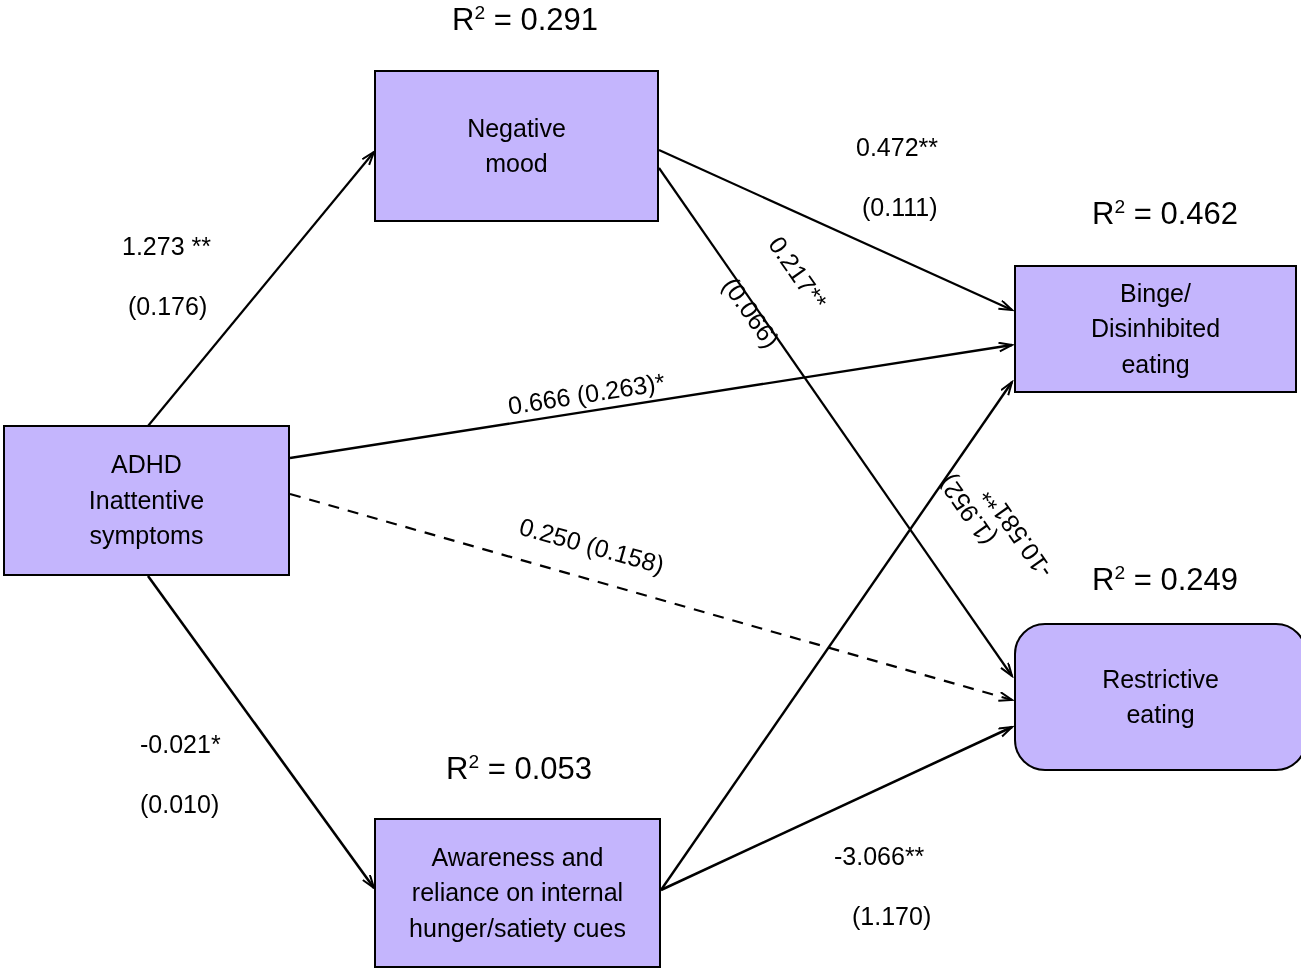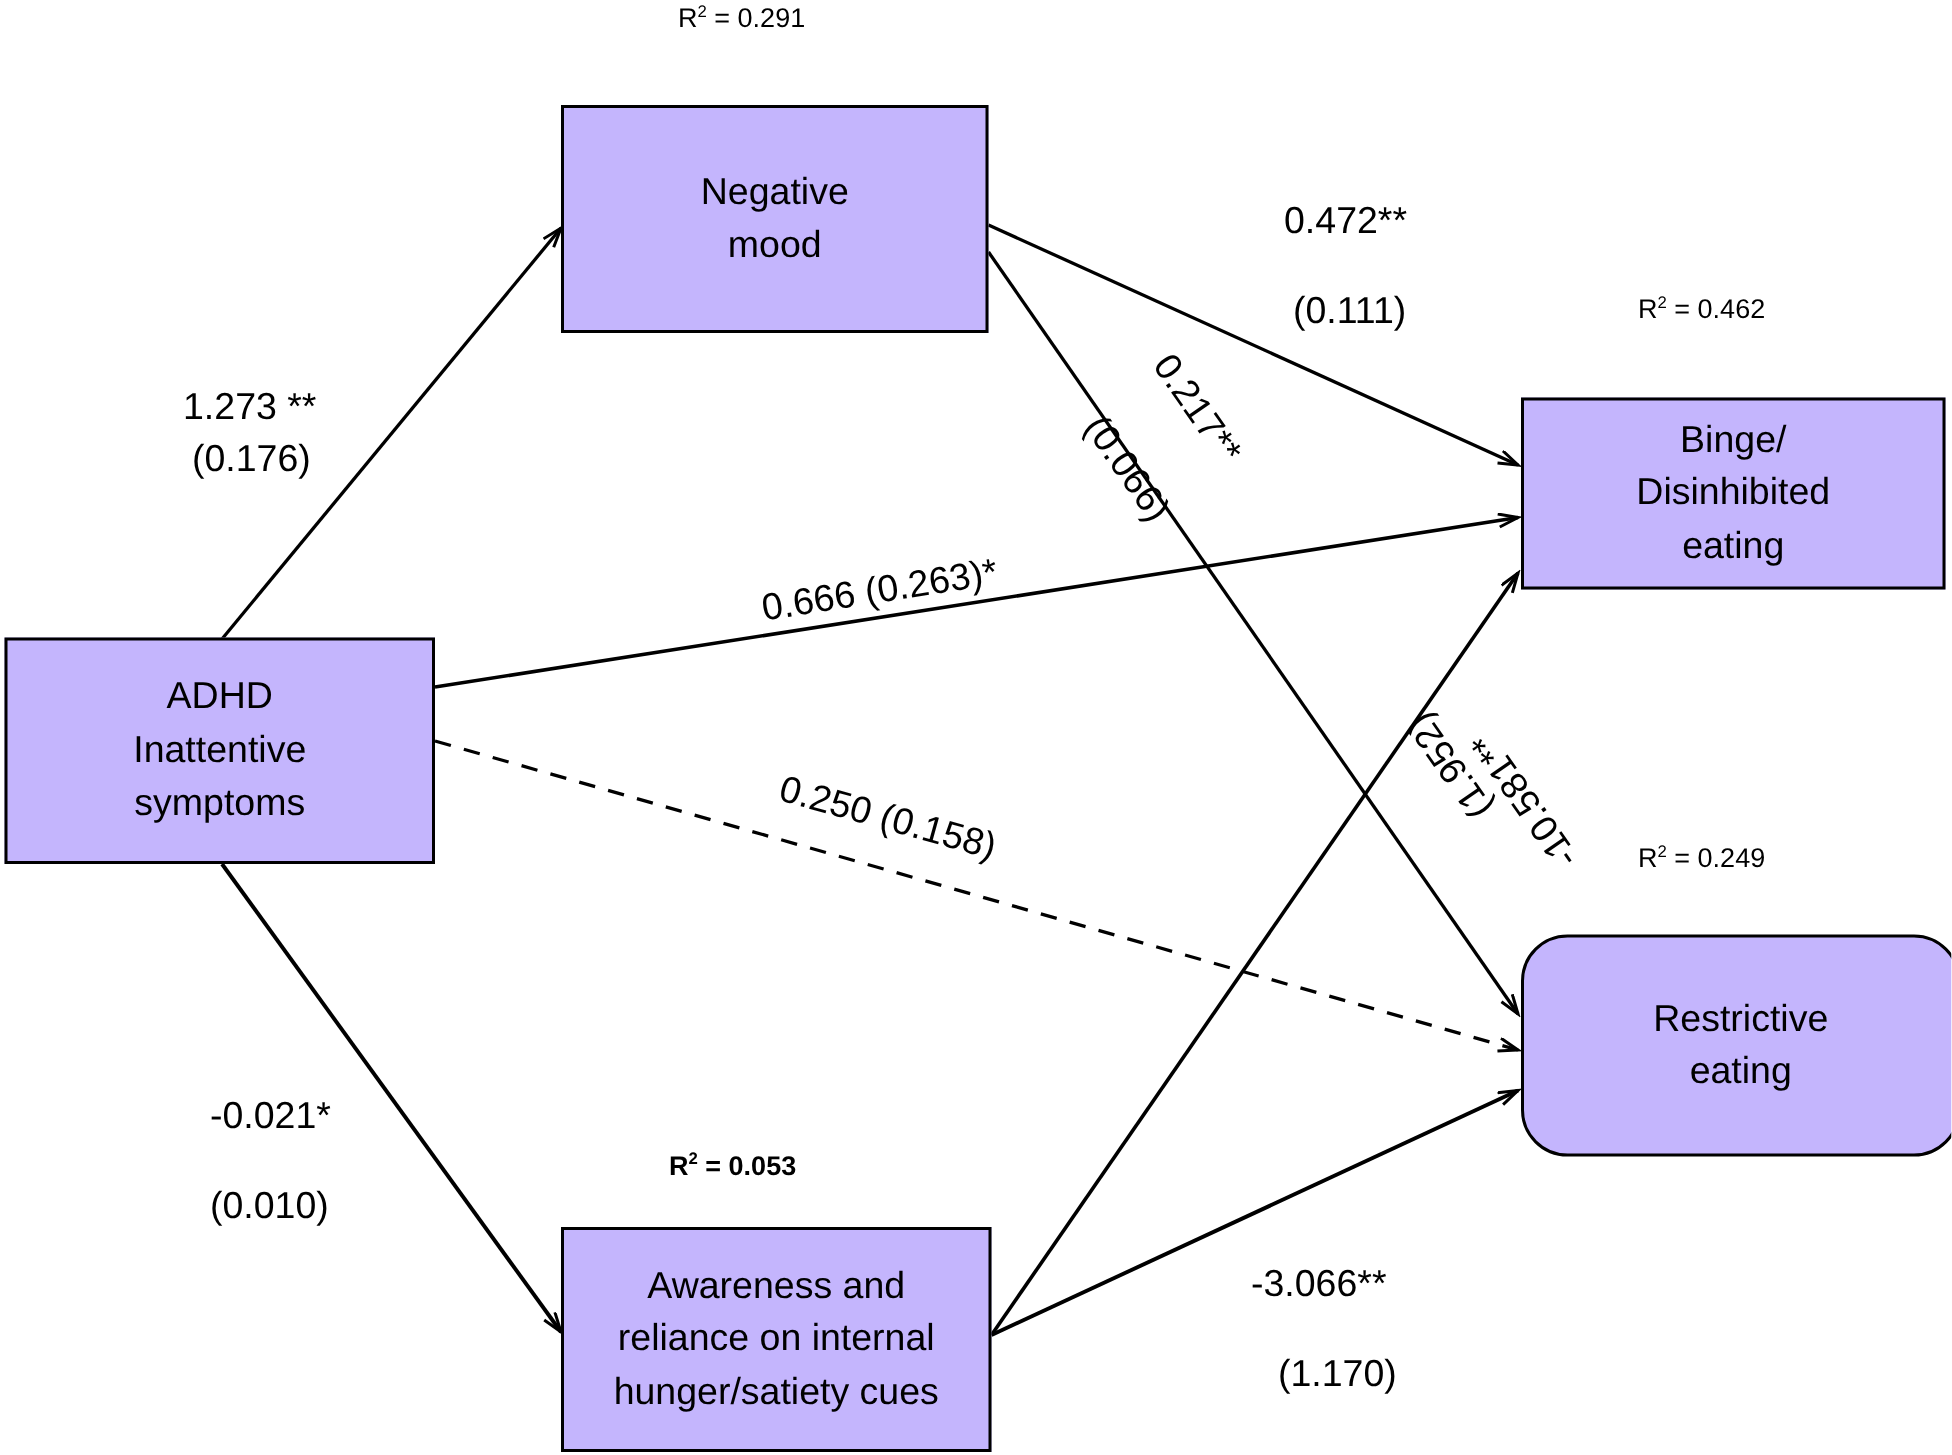--- a/index.html
+++ b/index.html
@@ -36,21 +36,21 @@
     justify-content: center;
     text-align: center;
     font-size: 25px;
     line-height: 1.42;
     color: #000000;
     z-index: 3;
     white-space: pre-line;
   }
   .rsq {
     position: absolute;
-    font-size: 18px;
+    font-size: 31px;
     color: #000000;
     white-space: nowrap;
     z-index: 2;
   }
   .rsq sup {
     font-size: 0.62em;
     vertical-align: super;
     line-height: 0;
   }
   .edge-label {
@@ -116,25 +116,25 @@
   </div>
 
   <div class="rsq" style="left:1092px; top:196px;">
     <span>R</span><sup>2</sup><span> = 0.462</span>
   </div>
 
   <div class="rsq" style="left:1092px; top:562px;">
     <span>R</span><sup>2</sup><span> = 0.249</span>
   </div>
 
-  <div class="rsq" style="left:446px; top:767px;font-weight:bold;">
+  <div class="rsq" style="left:446px; top:751px;">
     <span>R</span><sup>2</sup><span> = 0.053</span>
   </div>
 
-  <div class="edge-label" style="left:122px; top:232px;margin-top:25px;">1.273 **</div>
+  <div class="edge-label" style="left:122px; top:232px;">1.273 **</div>
   <div class="edge-label" style="left:128px; top:292px;">(0.176)</div>
 
   <div class="edge-label" style="left:140px; top:730px;">-0.021*</div>
   <div class="edge-label" style="left:140px; top:790px;">(0.010)</div>
 
   <div class="edge-label rot" style="left:506px; top:392px; transform: rotate(-8.9deg);">0.666 (0.263)*</div>
 
   <div class="edge-label rot" style="left:524px; top:512px; transform: rotate(15.5deg);">0.250 (0.158)</div>
 
   <div class="edge-label" style="left:856px; top:133px;">0.472**</div>

